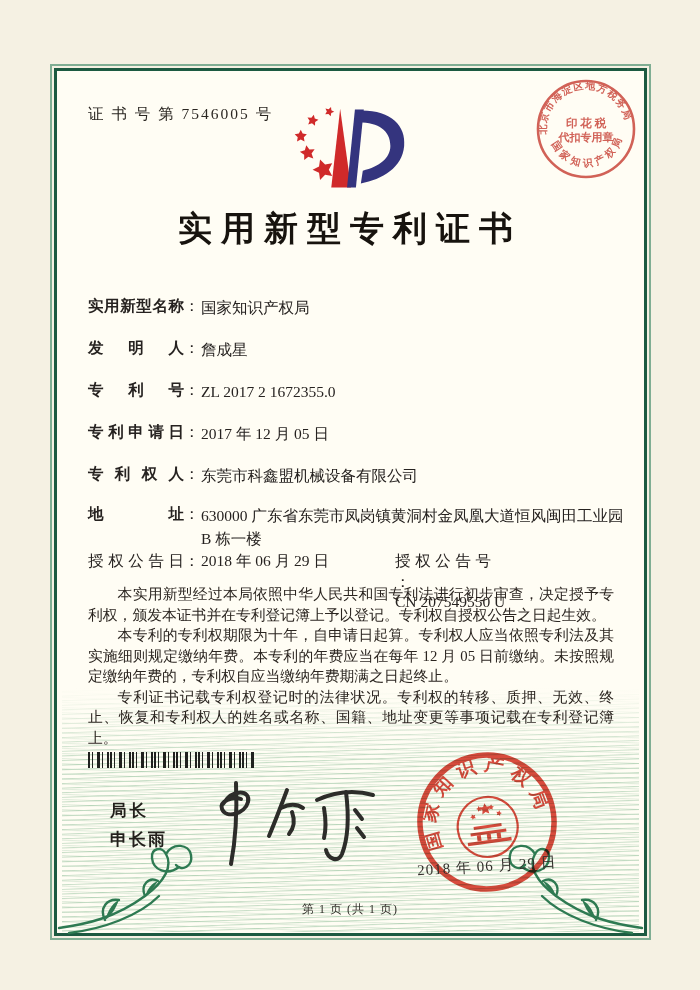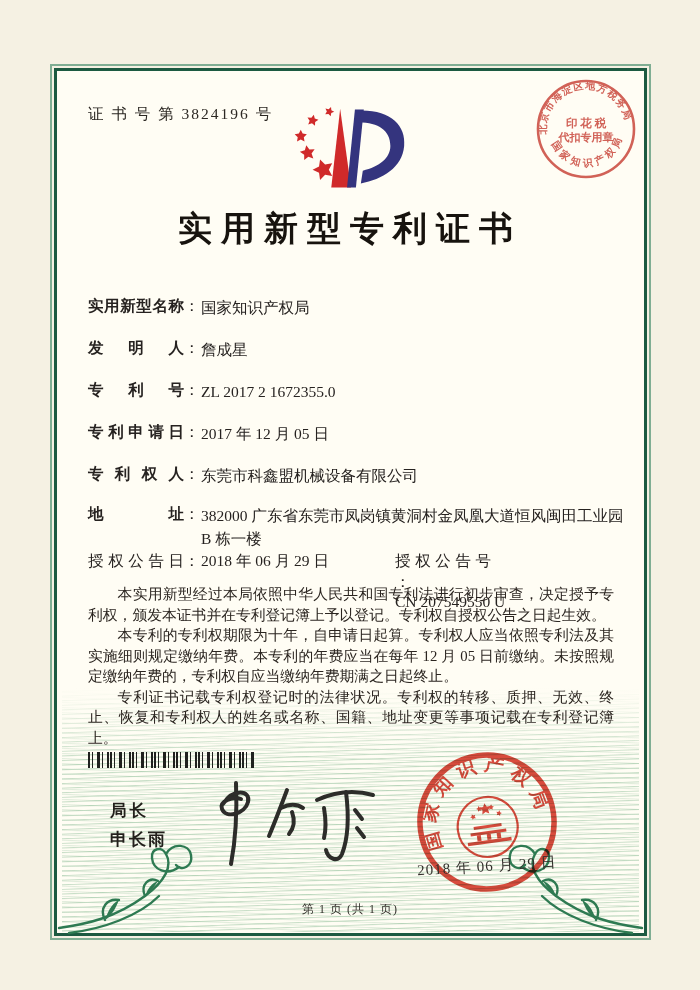--- a/index.html
+++ b/index.html
@@ -93,21 +93,21 @@
       <path d="M113,28 C120,16 136,18 138,29 C140,40 129,46 123,39"></path>
       <path d="M92,70 C87,59 96,50 105,55"></path>
       <path d="M52,94 C46,82 54,72 66,74"></path>
     </g>
     <g fill="#2e7a52">
       <path d="M66,74 C62,84 58,90 52,94 C56,82 60,77 66,74 Z"></path>
       <path d="M105,55 C100,63 96,67 92,70 C95,62 99,57 105,55 Z"></path>
     </g>
   </svg>
 
-  <div class="cert-number">证 书 号 第 3824196 号</div>
+  <div class="cert-number">证 书 号 第 7546005 号</div>
 
   <svg class="tax-stamp" viewBox="0 0 110 110">
     <defs>
       <path id="taxArcTop" d="M15.6,61.9 A40,40 0 1 1 94.4,61.9" fill="none"></path>
       <path id="taxArcBottom" d="M20.2,67.7 A37,37 0 0 0 89.8,67.7" fill="none"></path>
     </defs>
     <circle cx="55" cy="55" r="48" fill="none" stroke="#c9473c" stroke-width="2.6"></circle>
     <text font-size="10" fill="#c9473c" letter-spacing="1.2" font-weight="600">
       <textPath href="#taxArcTop" startOffset="1%">北京市海淀区地方税务局</textPath>
     </text>
@@ -157,21 +157,21 @@
       <span class="val">2017 年 12 月 05 日</span>
   </div>
   <div class="row f4">
     <span class="lbl">专利权人</span>
       <span class="colon">：</span>
       <span class="val">东莞市科鑫盟机械设备有限公司</span>
   </div>
   <div class="row f5">
     <span class="lbl">地址</span>
       <span class="colon">：</span>
-      <span class="val">382000 广东省东莞市凤岗镇黄洞村金凤凰大道恒风闽田工业园 B 栋一楼</span>
+      <span class="val">630000 广东省东莞市凤岗镇黄洞村金凤凰大道恒风闽田工业园 B 栋一楼</span>
   </div>
 
   <div class="grant-row">
     <span class="grant-left">
       <span class="lbl">授权公告日</span>
         <span class="colon">：</span>
         <span>2018 年 06 月 29 日</span>
     </span>
     <span class="grant-right">
       <span class="lbl">授权公告号</span>

